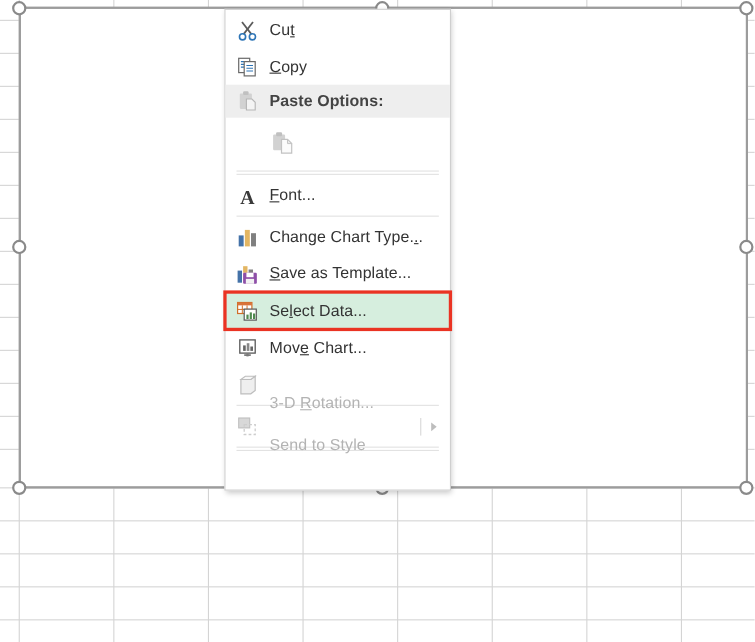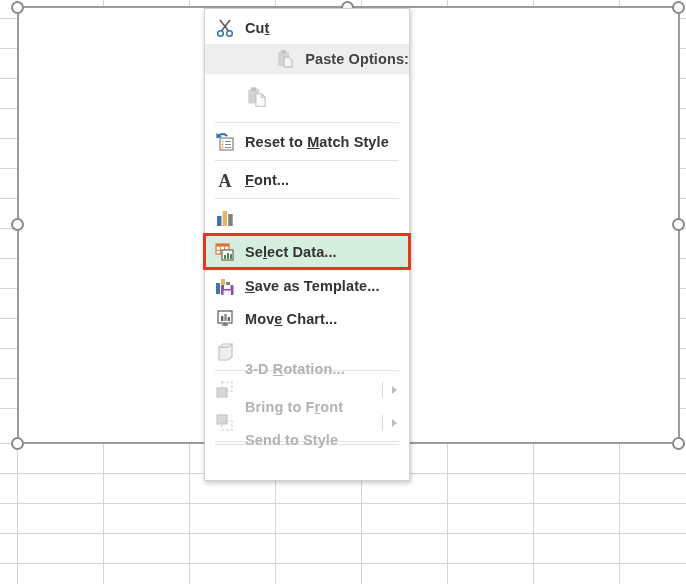--- a/index.html
+++ b/index.html
@@ -79,21 +79,20 @@
     height: 33px;
     display: flex;
     align-items: center;
     justify-content: center;
   }
   .mi .lbl {
     font-size: 14.5px;
     color: #333333;
     white-space: nowrap;
     letter-spacing: 0.1px;
-    font-weight: bold;
   }
   .mi.disabled .lbl { color: #b3b3b3; margin-top: 34px; }
   .mi .arrow {
     position: absolute;
     right: 12px;
     width: 0; height: 0;
     border-left: 5px solid #8d8d8d;
     border-top: 4.5px solid transparent;
     border-bottom: 4.5px solid transparent;
   }
@@ -102,21 +101,20 @@
     position: absolute;
     right: 26px;
     width: 1px; height: 16px;
     background: #d8d8d8;
   }
 
   
   .mi.header {
     background: #eeeeee;
     height: 30px;
-    justify-content: flex-end;
   }
   .mi.header .lbl {
     font-weight: bold;
     color: #444444;
     font-size: 14.5px;
   }
 
   
   .paste-row {
     height: 46px;
@@ -206,20 +204,37 @@
         <line x1="6" y1="3" x2="14.5" y2="14" stroke="#5b5b5b" stroke-width="1.6"></line>
         <line x1="16" y1="3" x2="7.5" y2="14" stroke="#5b5b5b" stroke-width="1.6"></line>
         <circle cx="6.5" cy="16.5" r="2.8" fill="none" stroke="#2e75b6" stroke-width="1.5"></circle>
         <circle cx="15.5" cy="16.5" r="2.8" fill="none" stroke="#2e75b6" stroke-width="1.5"></circle>
       </svg>
         </span>
     </span>
     <span class="lbl">Cu<span class="u">t</span></span>
   </div>
 
+  <div class="mi">
+    <span class="ico">
+      <span class="ic">
+          <svg width="22" height="22" viewBox="0 0 22 22">
+        <rect x="3" y="3" width="10" height="13" fill="#ffffff" stroke="#6a6a6a" stroke-width="1.1"></rect>
+        <line x1="5" y1="6" x2="11" y2="6" stroke="#2e75b6" stroke-width="1"></line>
+        <line x1="5" y1="8.5" x2="11" y2="8.5" stroke="#2e75b6" stroke-width="1"></line>
+        <line x1="5" y1="11" x2="11" y2="11" stroke="#2e75b6" stroke-width="1"></line>
+        <rect x="8" y="6" width="10" height="13" fill="#ffffff" stroke="#6a6a6a" stroke-width="1.1"></rect>
+        <line x1="10" y1="9.5" x2="16" y2="9.5" stroke="#2e75b6" stroke-width="1"></line>
+        <line x1="10" y1="12" x2="16" y2="12" stroke="#2e75b6" stroke-width="1"></line>
+        <line x1="10" y1="14.5" x2="16" y2="14.5" stroke="#2e75b6" stroke-width="1"></line>
+      </svg>
+        </span>
+    </span>
+    <span class="lbl"><span class="u">C</span>opy</span>
+  </div>
 
   <div class="mi header">
     <span class="ico">
       <span class="ic">
           <svg width="22" height="22" viewBox="0 0 22 22">
         <rect x="4" y="4" width="11" height="14" rx="1" fill="#d2d2d2"></rect>
         <rect x="7" y="2" width="5" height="3.4" rx="1" fill="#c0c0c0"></rect>
         <path d="M10 9 h5 l3 3 v7 h-8 z" fill="#f4f4f4" stroke="#b5b5b5" stroke-width="1"></path>
       </svg>
         </span>
@@ -233,38 +248,20 @@
         <rect x="3" y="4" width="10" height="13" rx="1" fill="#d2d2d2"></rect>
         <rect x="5.5" y="2" width="5" height="3.4" rx="1" fill="#c0c0c0"></rect>
         <path d="M10 8 h5 l3.5 3.5 v8 h-8.5 z" fill="#fbfbfb" stroke="#c2c2c2" stroke-width="1"></path>
         <path d="M15 8 v3.5 h3.5 z" fill="#e8e8e8" stroke="#c2c2c2" stroke-width="0.8"></path>
       </svg></span>
     </span>
   </div>
 
   <div class="sep"></div>
 
-  <div class="mi">
-    <span class="ico">
-      <span class="ic">
-          <svg width="22" height="22" viewBox="0 0 22 22">
-        <rect x="6" y="7" width="13" height="12" fill="#ffffff" stroke="#777777" stroke-width="1.1"></rect>
-        <circle cx="8.5" cy="10.5" r="1" fill="#e8a33d"></circle>
-        <line x1="11" y1="10.5" x2="17" y2="10.5" stroke="#888888" stroke-width="1"></line>
-        <circle cx="8.5" cy="13.5" r="1" fill="#e8a33d"></circle>
-        <line x1="11" y1="13.5" x2="17" y2="13.5" stroke="#888888" stroke-width="1"></line>
-        <circle cx="8.5" cy="16.5" r="1" fill="#e8a33d"></circle>
-        <line x1="11" y1="16.5" x2="17" y2="16.5" stroke="#888888" stroke-width="1"></line>
-        <path d="M3 7 a6 6 0 0 1 10 -2" fill="none" stroke="#2e75b6" stroke-width="2"></path>
-        <path d="M2 2 l1 5 l5 -1 z" fill="#2e75b6"></path>
-      </svg>
-        </span>
-    </span>
-    <span class="lbl">Reset to <span class="u">M</span>atch Style</span>
-  </div>
 
   <div class="sep"></div>
 
   <div class="mi">
     <span class="ico">
       <span class="ic">
           <svg width="22" height="22" viewBox="0 0 22 22">
         <text x="11" y="18" font-family="Liberation Serif, serif" font-size="18" font-weight="bold" fill="#3a3a3a" text-anchor="middle">A</text>
       </svg>
         </span>
@@ -277,20 +274,37 @@
   <div class="mi">
     <span class="ico">
       <span class="ic">
           <svg width="22" height="22" viewBox="0 0 22 22">
         <rect x="3" y="9" width="4.5" height="10" fill="#4472a8"></rect>
         <rect x="8.6" y="4" width="4.5" height="15" fill="#e3b663"></rect>
         <rect x="14.2" y="7" width="4.5" height="12" fill="#7f7f7f"></rect>
       </svg>
         </span>
     </span>
+    <span class="lbl">Change Chart Type.<span class="u">.</span>.</span>
+  </div>
+
+  <div class="mi">
+    <span class="ico">
+      <span class="ic">
+          <svg width="22" height="22" viewBox="0 0 22 22">
+        <rect x="2" y="8" width="4" height="11" fill="#4472a8"></rect>
+        <rect x="7" y="4" width="4" height="6" fill="#e3b663"></rect>
+        <rect x="12" y="7" width="4" height="3" fill="#7f7f7f"></rect>
+        <rect x="7" y="10" width="12.5" height="10" rx="1" fill="#8e4fa8"></rect>
+        <rect x="10" y="10" width="6.5" height="4" fill="#ffffff"></rect>
+        <rect x="9.5" y="15.5" width="7.5" height="4.5" fill="#f2f2f2"></rect>
+      </svg>
+        </span>
+    </span>
+    <span class="lbl"><span class="u">S</span>ave as Template...</span>
   </div>
 
   <div class="mi highlight">
     <span class="ico">
       <span class="ic">
           <svg width="22" height="22" viewBox="0 0 22 22">
         <rect x="2" y="3" width="13" height="10" fill="#ffffff" stroke="#d06f2a" stroke-width="1.1"></rect>
         <rect x="2" y="3" width="13" height="2.6" fill="#d9733a"></rect>
         <line x1="6.3" y1="5.6" x2="6.3" y2="13" stroke="#d06f2a" stroke-width="0.9"></line>
         <line x1="10.6" y1="5.6" x2="10.6" y2="13" stroke="#d06f2a" stroke-width="0.9"></line>
@@ -302,36 +316,20 @@
       </svg>
         </span>
     </span>
     <span class="lbl">Se<span class="u">l</span>ect Data...</span>
   </div>
 
   <div class="mi">
     <span class="ico">
       <span class="ic">
           <svg width="22" height="22" viewBox="0 0 22 22">
-        <rect x="2" y="8" width="4" height="11" fill="#4472a8"></rect>
-        <rect x="7" y="4" width="4" height="6" fill="#e3b663"></rect>
-        <rect x="12" y="7" width="4" height="3" fill="#7f7f7f"></rect>
-        <rect x="7" y="10" width="12.5" height="10" rx="1" fill="#8e4fa8"></rect>
-        <rect x="10" y="10" width="6.5" height="4" fill="#ffffff"></rect>
-        <rect x="9.5" y="15.5" width="7.5" height="4.5" fill="#f2f2f2"></rect>
-      </svg>
-        </span>
-    </span>
-    <span class="lbl"><span class="u">S</span>ave as Template...</span>
-  </div>
-
-  <div class="mi">
-    <span class="ico">
-      <span class="ic">
-          <svg width="22" height="22" viewBox="0 0 22 22">
         <rect x="4" y="3" width="14" height="12" fill="#ffffff" stroke="#5a5a5a" stroke-width="1.2"></rect>
         <rect x="7" y="8" width="2.4" height="5" fill="#666666"></rect>
         <rect x="10.3" y="6" width="2.4" height="7" fill="#888888"></rect>
         <rect x="13.6" y="9" width="2.4" height="4" fill="#666666"></rect>
         <rect x="8" y="16" width="6" height="1.6" fill="#7a7a7a"></rect>
         <rect x="10" y="15" width="2" height="3" fill="#7a7a7a"></rect>
       </svg>
         </span>
     </span>
     <span class="lbl">Mov<span class="u">e</span> Chart...</span>
@@ -345,33 +343,20 @@
         <path d="M5 6 l4 -3 h9 l-4 3 z" fill="#f7f7f7" stroke="#bdbdbd" stroke-width="1"></path>
       </svg>
         </span>
     </span>
     <span class="lbl">3-D <span class="u">R</span>otation...</span>
   </div>
 
   <div class="sep"></div>
 
 
-  <div class="mi disabled">
-    <span class="ico">
-      <span class="ic">
-          <svg width="22" height="22" viewBox="0 0 22 22">
-        <rect x="8" y="3" width="10" height="9" fill="none" stroke="#cdcdcd" stroke-width="1.2" stroke-dasharray="2.5 2"></rect>
-        <rect x="3" y="9" width="10" height="9" fill="#d8d8d8" stroke="#bfbfbf" stroke-width="1"></rect>
-      </svg>
-        </span>
-    </span>
-    <span class="lbl">Bring to F<span class="u">r</span>ont</span>
-    <span class="sepbar"></span>
-    <span class="arrow"></span>
-  </div>
 
   <div class="mi disabled">
     <span class="ico">
       <span class="ic">
           <svg width="22" height="22" viewBox="0 0 22 22">
         <rect x="3" y="3" width="10" height="9" fill="#d8d8d8" stroke="#bfbfbf" stroke-width="1"></rect>
         <rect x="8" y="9" width="10" height="9" fill="none" stroke="#cdcdcd" stroke-width="1.2" stroke-dasharray="2.5 2"></rect>
       </svg>
         </span>
     </span>

